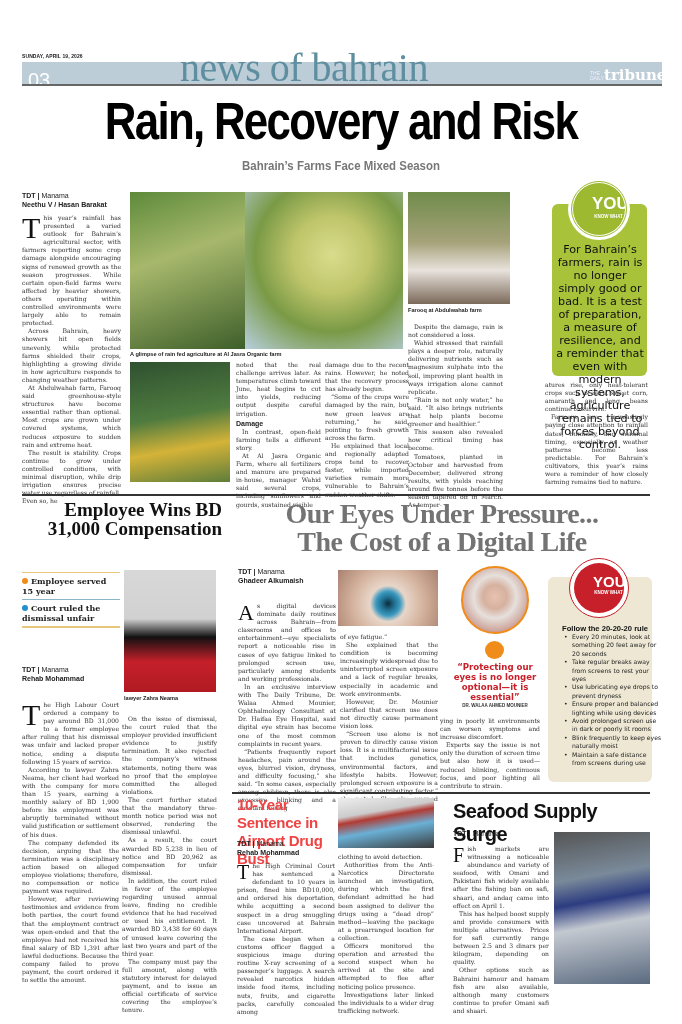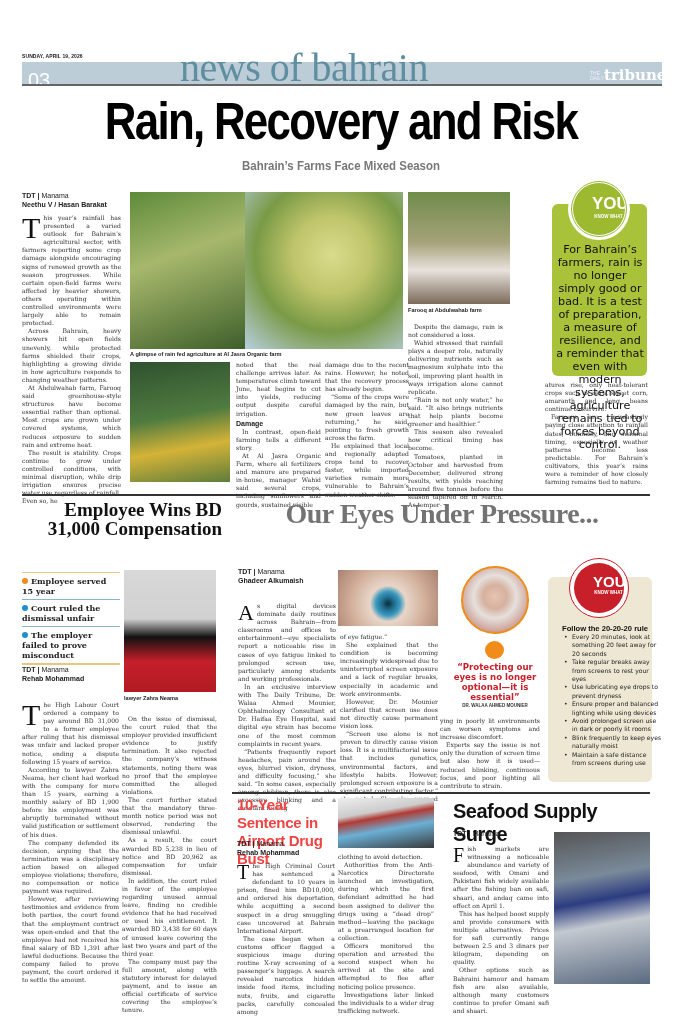--- a/index.html
+++ b/index.html
@@ -118,21 +118,20 @@
   <p>Farmers are increasingly paying close attention to rainfall dates, humidity, and seasonal timing, especially as weather patterns become less predictable. For Bahrain’s cultivators, this year’s rains were a reminder of how closely farming remains tied to nature.</p>
 </div>
 
 <div class="abs rule" style="left:22px;top:494px;width:628px;"></div>
 
 <div class="abs emp-head" style="left:22px;top:500px;width:200px;">Employee Wins BD 31,000 Compensation</div>
 
 <div class="abs bullets" style="left:22px;top:572px;width:98px;">
   <div class="b" style="border-top-color:#e8c77a;"><span class="dot" style="background:#f08c1a;"></span><span>Employee served 15 year</span></div>
   <div class="b"><span class="dot" style="background:#1f8fd0;"></span><span>Court ruled the dismissal unfair</span></div>
-  <div class="b"><span class="dot" style="background:#1f8fd0;"></span><span>The employer failed to prove misconduct</span></div>
   <div style="height:1.5px;background:#e8c77a;"></div>
 </div>
 
 <div class="abs byline" style="left:22px;top:665px;width:100px;">
   <div><span>TDT</span> | <span class="loc">Manama</span></div>
   <div>Rehab Mohammad</div>
 </div>
 
 <div class="abs img ph-person" style="left:124px;top:570px;width:92px;height:122px;"></div>
 <div class="abs caption" style="left:124px;top:695px;width:92px;">lawyer Zahra Neama</div>
@@ -148,20 +147,21 @@
 <div class="abs col" style="left:122px;top:715px;width:95px;">
   <p>On the issue of dismissal, the court ruled that the employer provided insufficient evidence to justify termination. It also rejected the company’s witness statements, noting there was no proof that the employee committed the alleged violations.</p>
   <p>The court further stated that the mandatory three-month notice period was not observed, rendering the dismissal unlawful.</p>
   <p>As a result, the court awarded BD 5,238 in lieu of notice and BD 20,962 as compensation for unfair dismissal.</p>
   <p>In addition, the court ruled in favor of the employee regarding unused annual leave, finding no credible evidence that he had received or used his entitlement. It awarded BD 3,438 for 60 days of unused leave covering the last two years and part of the third year.</p>
   <p>The company must pay the full amount, along with statutory interest for delayed payment, and to issue an official certificate of service covering the employee’s tenure.</p>
 </div>
 
 <div class="abs eyes-head" style="left:232px;top:500px;width:420px;">
   <div>Our Eyes Under Pressure...</div>
+  <div>The Cost of a Digital Life</div>
 </div>
 
 <div class="abs byline" style="left:238px;top:567px;width:100px;">
   <div><span>TDT</span> | <span class="loc">Manama</span></div>
   <div>Ghadeer Alkumaish</div>
 </div>
 
 <div class="abs col" style="left:238px;top:602px;width:98px;">
   <span class="drop" style="font-size:22px;line-height:18px;">A</span>
   <p class="first">s digital devices dominate daily routines across Bahrain—from classrooms and offices to entertainment—eye specialists report a noticeable rise in cases of eye fatigue linked to prolonged screen use, particularly among students and working professionals.</p>

